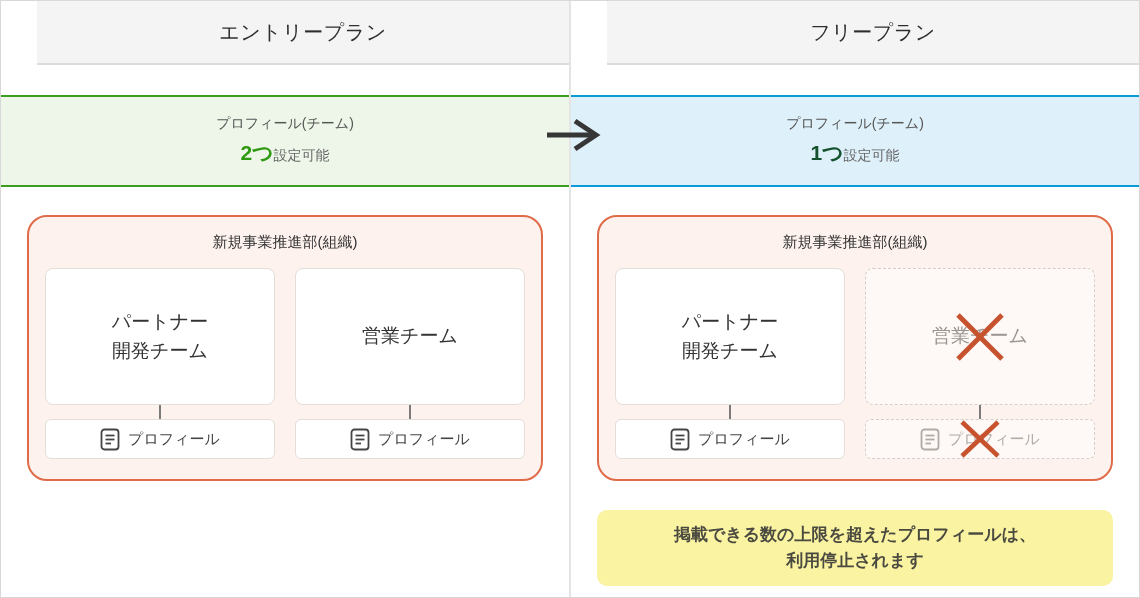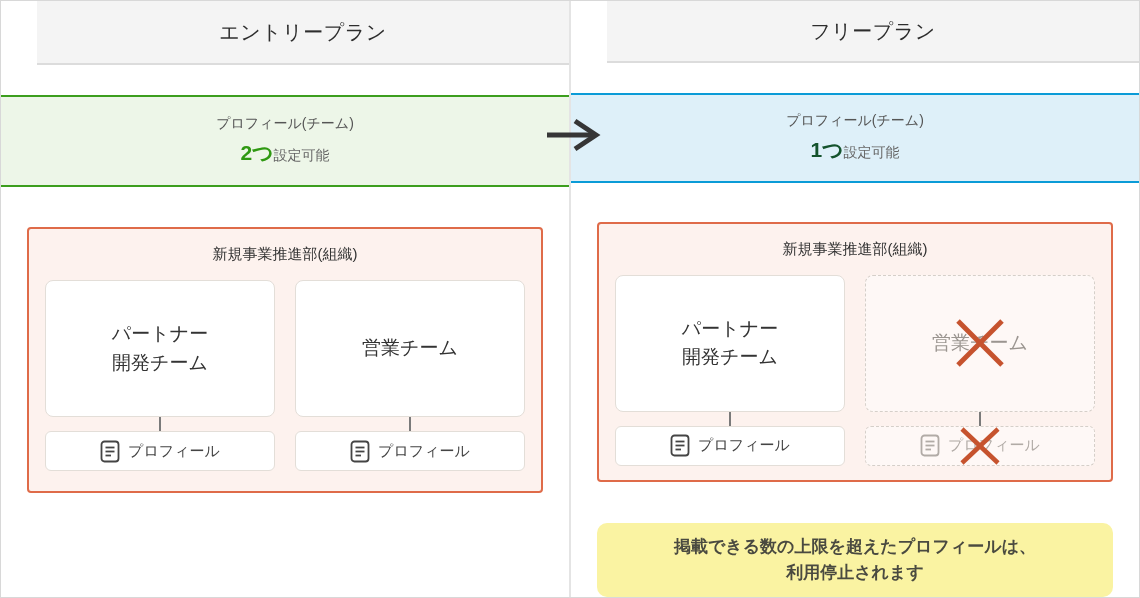--- a/index.html
+++ b/index.html
@@ -33,22 +33,22 @@
   .banner.blue  { background:#def0f9; border-top:2px solid #0a9bd7; border-bottom:2px solid #0a9bd7; }
   .banner-label { font-size:14px; color:#555; }
   .banner-value { display:flex; align-items:baseline; }
   .banner-count { font-size:21px; font-weight:700; }
   .banner.green .banner-count { color:#2f9912; }
   .banner.blue  .banner-count { color:#14532d; }
   .banner-suffix { font-size:14px; color:#666; }
 
   
   .org-box {
-    box-sizing:border-box; height:266px; margin:16px 26px;
-    border:2px solid #df6b49; border-radius:4px; background:#fdf2ee;
+    box-sizing:border-box; height:266px; margin:4px 26px;
+    border:2px solid #df6b49; border-radius:20px; background:#fdf2ee;
     padding:16px 16px 0;
   }
   .org-title { text-align:center; font-size:15px; font-weight:500; color:#333; margin-bottom:16px; }
   .teams { display:flex; gap:20px; }
   .team-col { flex:1; display:flex; flex-direction:column; min-width:0; }
   .team-card {
     position:relative; box-sizing:border-box; height:137px;
     background:#fff; border:1px solid #e3ded8; border-radius:8px;
     display:flex; align-items:center; justify-content:center;
     text-align:center; font-size:19px; font-weight:500; line-height:1.5;

